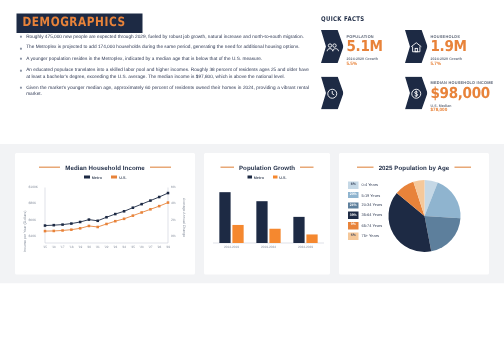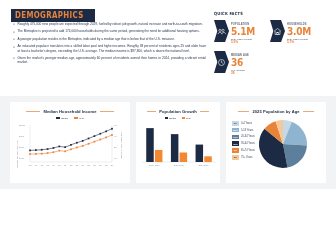--- a/index.html
+++ b/index.html
@@ -270,41 +270,50 @@
         <div class="fact">
           <div class="chev">
             <svg width="9" height="9" viewBox="0 0 24 24" fill="none" stroke="#ffffff" stroke-width="1.6">
               <path d="M3 11L12 4l9 7"></path>
               <path d="M5.5 10.5V20h13v-9.5"></path>
               <rect x="10" y="14" width="4" height="6"></rect>
             </svg>
           </div>
           <div class="fact-body">
             <div class="fact-label">HOUSEHOLDS</div>
-            <div class="fact-value">3.0M</div>
+            <div class="fact-value">1.9M</div>
             <div class="fact-sub">2024-2029 Growth</div>
             <div class="fact-sub2">5.7%</div>
           </div>
         </div>
 
         <div class="fact">
           <div class="chev">
             <svg width="9" height="9" viewBox="0 0 24 24" fill="none" stroke="#ffffff" stroke-width="1.6">
               <circle cx="12" cy="12" r="8"></circle>
               <path d="M12 7v5l3.5 2"></path>
             </svg>
           </div>
+        </div>
+
+        <div class="fact">
+          <div class="chev">
+            <svg width="9" height="9" viewBox="0 0 24 24" fill="none" stroke="#ffffff" stroke-width="1.6">
+              <circle cx="12" cy="12" r="8"></circle>
+              <path d="M14.5 9.5c-.6-.9-1.6-1.3-2.7-1.3-1.5 0-2.6.8-2.6 1.9 0 2.6 5.5 1.3 5.5 3.9 0 1.2-1.2 2-2.8 2-1.2 0-2.2-.4-2.8-1.3"></path>
+              <path d="M12 6.3v11.4"></path>
+            </svg>
+          </div>
           <div class="fact-body">
-            <div class="fact-label">MEDIAN AGE</div>
-            <div class="fact-value">36</div>
+            <div class="fact-label">MEDIAN HOUSEHOLD INCOME</div>
+            <div class="fact-value">$98,000</div>
             <div class="fact-sub">U.S. Median</div>
-            <div class="fact-sub2">39</div>
-          </div>
-        </div>
-
+            <div class="fact-sub2">$78,000</div>
+          </div>
+        </div>
 
       </div>
     </div>
   </div>
 
   <div class="charts">
 
     <div class="chart-card" id="card-income">
       <div class="ct-wrap">
         <div class="ct-rule" style="width:14px"></div>

